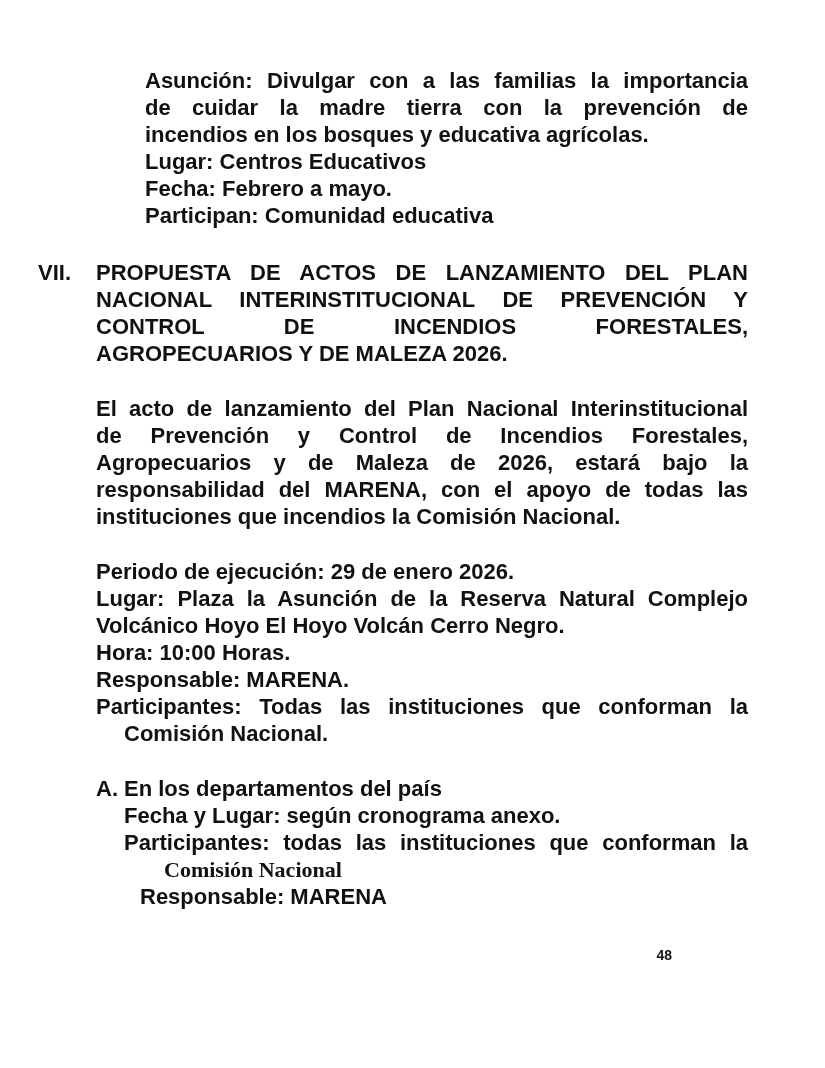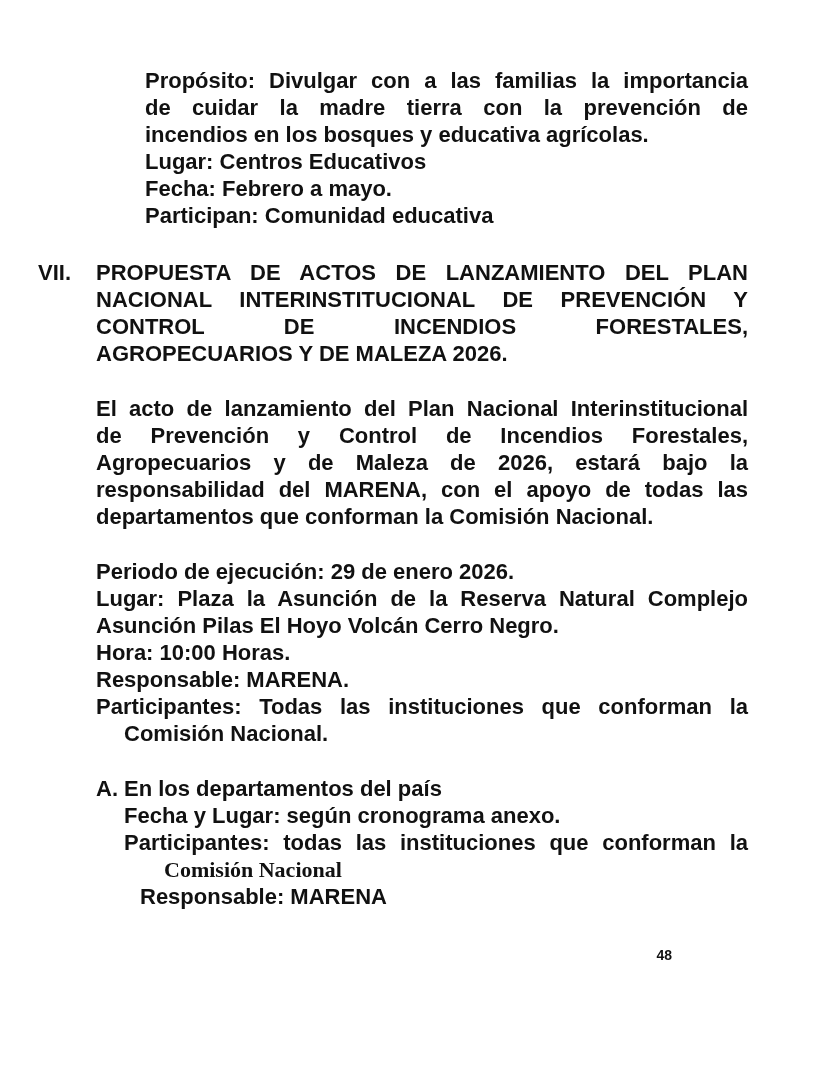--- a/index.html
+++ b/index.html
@@ -9,48 +9,48 @@
     font-size: 22px;
   }
   .line { position: absolute; white-space: nowrap; line-height: 27px; }
   .just { text-align: justify; text-align-last: justify; white-space: normal; }
   .pagenum { position: absolute; left: 0; width: 672px; top: 947px; text-align: right; font-size: 14px; }
 </style>
 </head>
 <body>
 
 <div>
-  <div class="line just" style="left:145px;top:67px;width:603px;">Propósito: Divulgar con a las familias la importancia</div>
+  <div class="line just" style="left:145px;top:67px;width:603px;">Asunción: Divulgar con a las familias la importancia</div>
   <div class="line just" style="left:145px;top:94px;width:603px;">de cuidar la madre tierra con la prevención de</div>
   <div class="line" style="left:145px;top:121px;">incendios en los bosques y educativa agrícolas.</div>
   <div class="line" style="left:145px;top:148px;">Lugar: Centros Educativos</div>
   <div class="line" style="left:145px;top:175px;">Fecha: Febrero a mayo.</div>
   <div class="line" style="left:145px;top:202px;">Participan: Comunidad educativa</div>
 </div>
 
 <div>
   <div class="line" style="left:38px;top:259px;">VII.</div>
   <div class="line just" style="left:96px;top:259px;width:652px;">PROPUESTA DE ACTOS DE LANZAMIENTO DEL PLAN</div>
   <div class="line just" style="left:96px;top:286px;width:652px;">NACIONAL INTERINSTITUCIONAL DE PREVENCIÓN Y</div>
   <div class="line just" style="left:96px;top:313px;width:652px;word-spacing:4px;">CONTROL DE INCENDIOS FORESTALES,</div>
   <div class="line" style="left:96px;top:340px;">AGROPECUARIOS Y DE MALEZA 2026.</div>
 </div>
 
 <div>
   <div class="line just" style="left:96px;top:395px;width:652px;">El acto de lanzamiento del Plan Nacional Interinstitucional</div>
   <div class="line just" style="left:96px;top:422px;width:652px;">de Prevención y Control de Incendios Forestales,</div>
   <div class="line just" style="left:96px;top:449px;width:652px;">Agropecuarios y de Maleza de 2026, estará bajo la</div>
   <div class="line just" style="left:96px;top:476px;width:652px;">responsabilidad del MARENA, con el apoyo de todas las</div>
-  <div class="line" style="left:96px;top:503px;">departamentos que conforman la Comisión Nacional.</div>
+  <div class="line" style="left:96px;top:503px;">instituciones que incendios la Comisión Nacional.</div>
 </div>
 
 <div>
   <div class="line" style="left:96px;top:558px;">Periodo de ejecución: 29 de enero 2026.</div>
   <div class="line just" style="left:96px;top:585px;width:652px;">Lugar: Plaza la Asunción de la Reserva Natural Complejo</div>
-  <div class="line" style="left:96px;top:612px;">Asunción Pilas El Hoyo Volcán Cerro Negro.</div>
+  <div class="line" style="left:96px;top:612px;">Volcánico Hoyo El Hoyo Volcán Cerro Negro.</div>
   <div class="line" style="left:96px;top:639px;">Hora: 10:00 Horas.</div>
   <div class="line" style="left:96px;top:666px;">Responsable: MARENA.</div>
   <div class="line just" style="left:96px;top:693px;width:652px;">Participantes: Todas las instituciones que conforman la</div>
   <div class="line" style="left:124px;top:720px;">Comisión Nacional.</div>
 </div>
 
 <div>
   <div class="line" style="left:96px;top:775px;">A.</div>
   <div class="line" style="left:124px;top:775px;">En los departamentos del país</div>
   <div class="line" style="left:124px;top:802px;">Fecha y Lugar: según cronograma anexo.</div>

